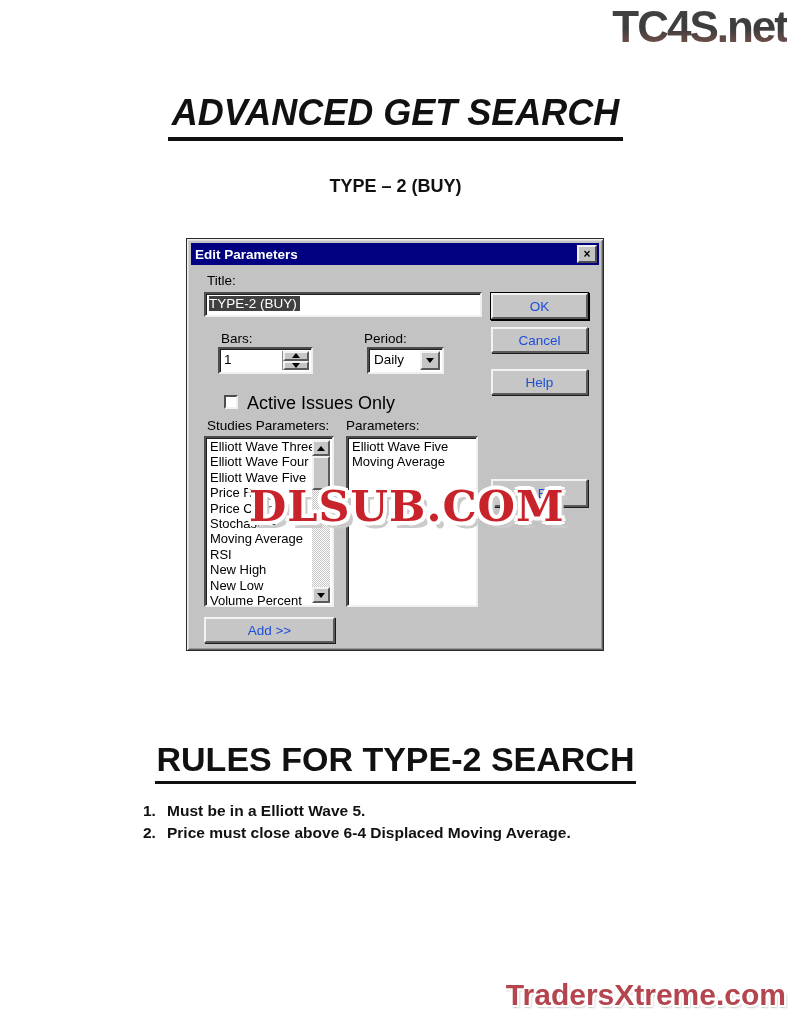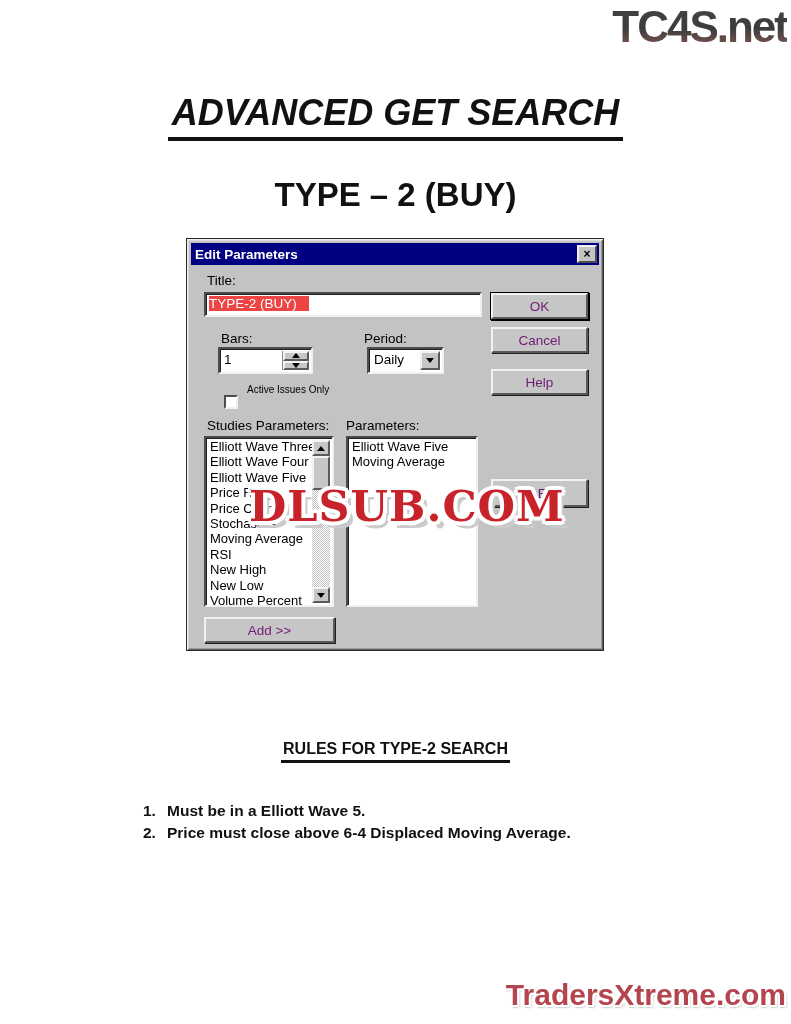--- a/index.html
+++ b/index.html
@@ -11,24 +11,24 @@
   .tc4s-logo { position:absolute; top:2px; right:4px;
     font-size:44px; font-weight:800; letter-spacing:-2px;
     background:linear-gradient(180deg,#454545 0%,#3c3c3c 52%,#8d5a52 100%);
     -webkit-background-clip:text; background-clip:text; color:transparent; }
 
   .main-title { position:absolute; top:92px; left:0; width:100%; text-align:center; }
   .main-title span { display:inline-block; font-size:36px; font-weight:bold; font-style:italic;
     color:#111; border-bottom:4px solid #111; padding:0 4px 3px 4px; letter-spacing:0px; }
 
   .sub-title { position:absolute; top:176px; left:0; width:100%; text-align:center;
-    font-size:33px; font-weight:bold; color:#111; }
+    font-size:18px; font-weight:bold; color:#111; }
 
   .rules-title { position:absolute; top:740px; left:0; width:100%; text-align:center; }
-  .rules-title span { display:inline-block; font-size:16px; font-weight:bold; color:#111;
+  .rules-title span { display:inline-block; font-size:34px; font-weight:bold; color:#111;
     border-bottom:3px solid #111; padding:0 2px 2px 2px; }
 
   .rules-list { position:absolute; top:800px; left:143px; font-size:15.5px; font-weight:bold; color:#111; }
   .rule-row { display:flex; line-height:22px; }
   .rule-num { width:24px; }
 
   .tx-logo { position:absolute; top:978px; right:5px;
     font-size:30px; font-weight:800; letter-spacing:0px; color:#b4454e;
     text-shadow:-2px -2px 0 #fff, 2px -2px 0 #fff, -2px 2px 0 #fff, 2px 2px 0 #fff,
                 -2px 0 0 #fff, 2px 0 0 #fff, 0 -2px 0 #fff, 0 2px 0 #fff,
@@ -58,23 +58,23 @@
     display:flex; align-items:center; justify-content:center;
     font-weight:bold; font-size:12px; line-height:1; color:#000; }
 
   .lbl { position:absolute; font-size:13.5px; color:#000; }
 
   .sunken { background:#fff; border:2px solid; border-color:#4d4d4d #f0f0f0 #f0f0f0 #4d4d4d;
     box-shadow:inset 1px 1px 0 #1f1f1f; }
 
   .field-title { position:absolute; left:17px; top:53px; width:278px; height:25px;
     padding:2px 2px 0 3px; font-size:13.5px; overflow:hidden; white-space:nowrap; }
-  .sel { background:#ef4444; color:#fff; padding-right:12px; }
-
-  .btn { position:absolute; background:#c6c6c6; text-align:center; font-size:13.5px; color:#701a75;
+  .sel { background:#404040; color:#fff; padding-right:3px; }
+
+  .btn { position:absolute; background:#c6c6c6; text-align:center; font-size:13.5px; color:#1d4ed8;
     border:2px solid; border-color:#f2f2f2 #5a5a5a #5a5a5a #f2f2f2;
     box-shadow:1px 1px 0 0 #1c1c1c; display:flex; align-items:center; justify-content:center; }
   .btn-default { box-shadow:0 0 0 1px #000, 1px 1px 0 1px #000; }
 
   .spin-field { position:absolute; left:31px; top:108px; width:95px; height:27px; }
   .spin-field .val { position:absolute; left:4px; top:3px; font-size:13.5px; }
   .spinner { position:absolute; right:2px; top:2px; bottom:2px; width:27px;
     display:flex; flex-direction:column; border-left:1px solid #8a8a8a; }
   .spin-btn { flex:1; background:#c6c6c6; border:2px solid; border-color:#f2f2f2 #5a5a5a #5a5a5a #f2f2f2;
     display:flex; align-items:center; justify-content:center; }
@@ -84,21 +84,21 @@
     border-top:5px solid #000; }
 
   .combo { position:absolute; left:180px; top:108px; width:77px; height:27px; }
   .combo .val { position:absolute; left:5px; top:3px; font-size:13.5px; }
   .combo-btn { position:absolute; right:2px; top:2px; bottom:2px; width:20px;
     background:#c6c6c6; border:2px solid; border-color:#f2f2f2 #5a5a5a #5a5a5a #f2f2f2;
     display:flex; align-items:center; justify-content:center; }
 
   .checkbox { position:absolute; left:37px; top:156px; width:14px; height:14px;
     background:#fff; border:2px solid; border-color:#4d4d4d #f0f0f0 #f0f0f0 #4d4d4d; }
-  .checkbox-label { position:absolute; left:60px; top:145px; font-size:10px; }
+  .checkbox-label { position:absolute; left:60px; top:154px; font-size:18px; }
 
   .listbox { position:absolute; top:197px; height:171px; padding:1px 0 0 4px;
     overflow:hidden; }
   .list-item { font-size:13px; line-height:15.4px; white-space:nowrap; overflow:hidden; }
 
   .scrollbar { position:absolute; right:2px; top:2px; bottom:2px; width:18px;
     background-image:conic-gradient(#ffffff 25%, #c3c3c3 0 50%, #ffffff 0 75%, #c3c3c3 0);
     background-size:2px 2px; }
   .sb-btn { position:absolute; left:0; width:18px; height:16px; background:#c6c6c6;
     border:2px solid; border-color:#f2f2f2 #5a5a5a #5a5a5a #f2f2f2;

